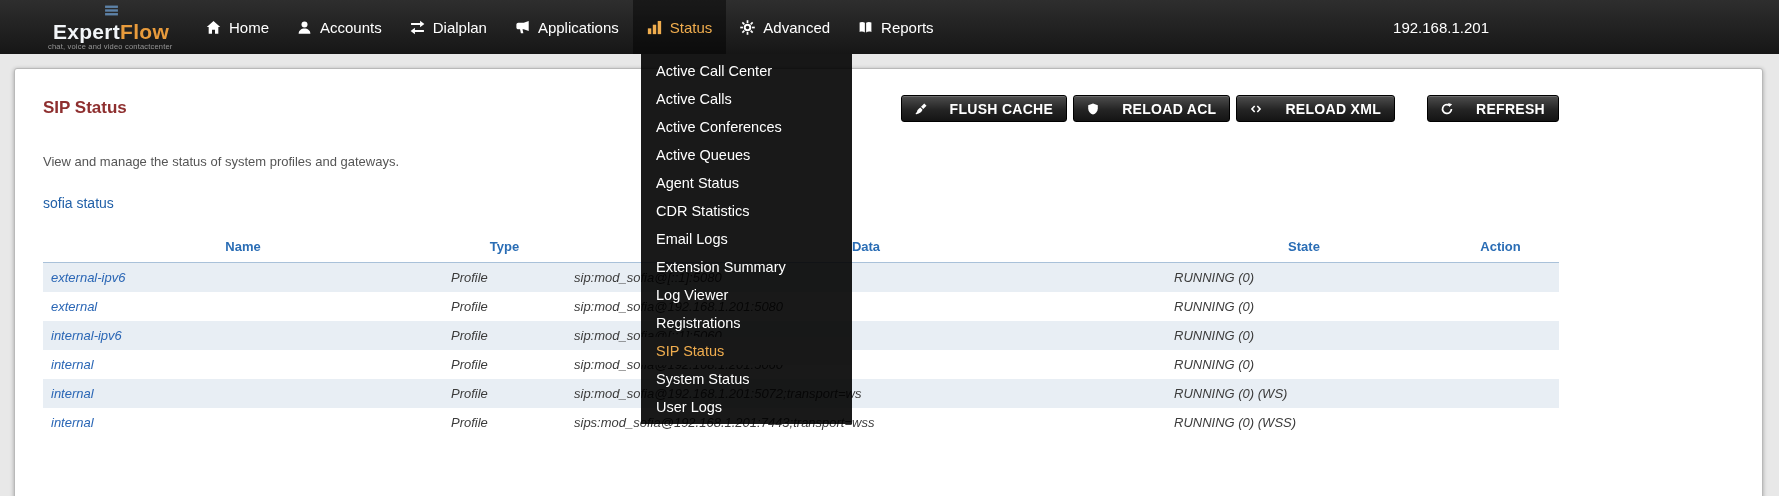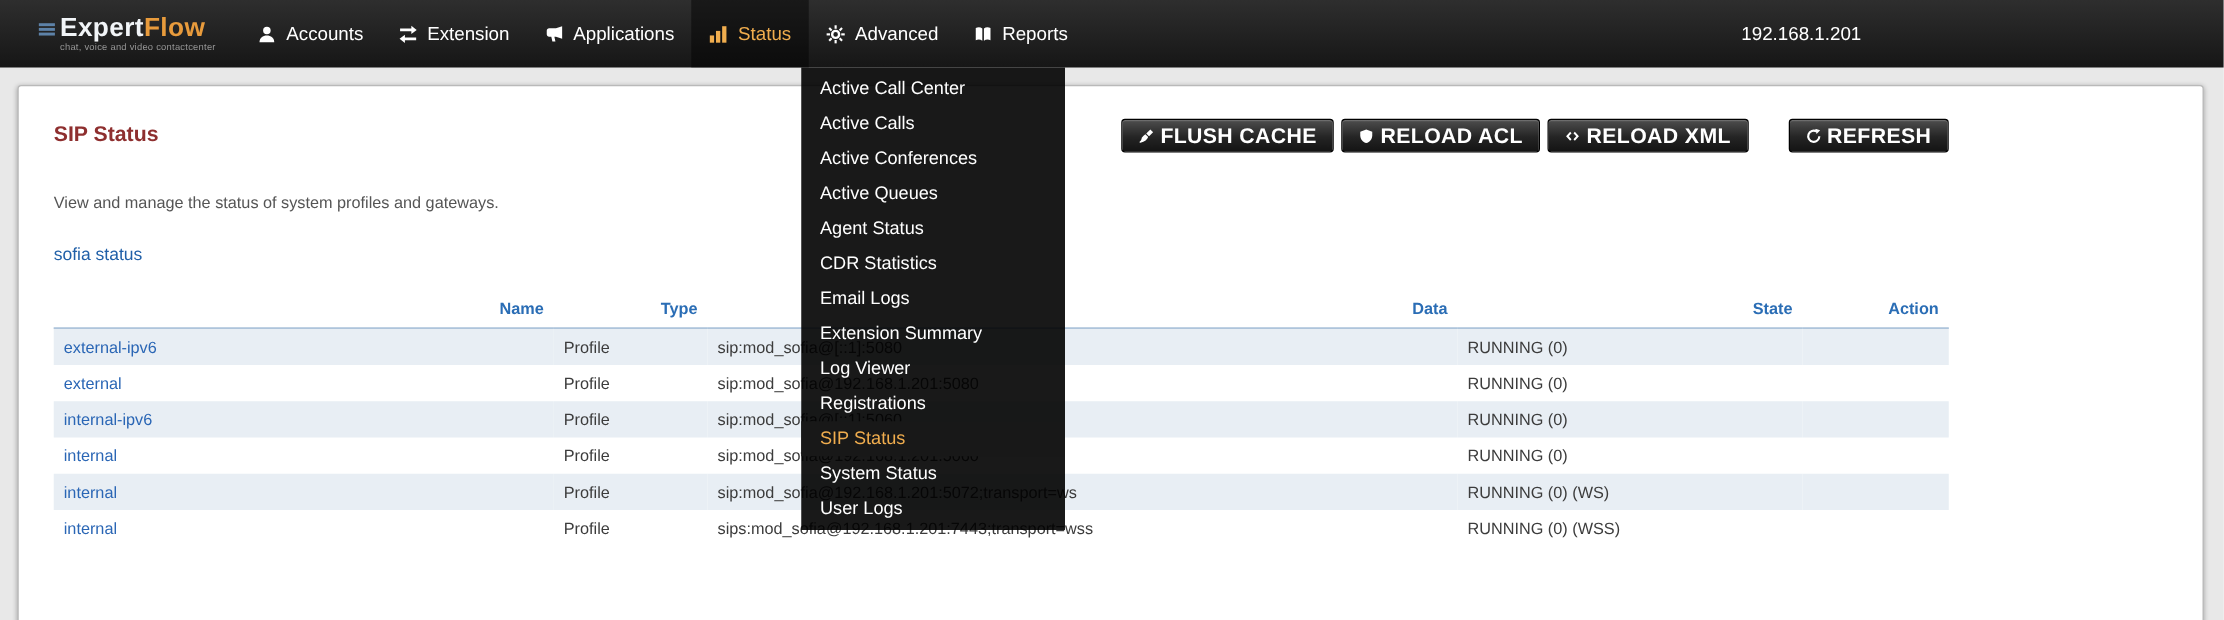--- a/index.html
+++ b/index.html
@@ -8,21 +8,21 @@
     background:#e8e8e8;
     font-family:"Liberation Sans", sans-serif;
   }
   
   .navbar{
     height:54px;background:linear-gradient(#2e2e2e,#161616);
     display:flex;align-items:center;padding:0 30px;box-sizing:border-box;
     position:relative;z-index:40;
   }
   .logo{width:162px;display:flex;flex-direction:column;cursor:pointer;}
-  .logo-main{display:flex;align-items:center;gap:3px;font-size:21px;font-weight:bold;letter-spacing:.3px;line-height:22px;}
+  .logo-main{display:flex;align-items:center;gap:3px;font-size:21px;font-weight:bold;letter-spacing:.3px;line-height:22px;flex-direction:column;}
   .logo-bars svg{width:15px;height:15px;fill:#5d82a8;display:block;}
   .logo-expert{color:#f2f5f8;}
   .logo-flow{color:var(--logo_flow,#e89b3c);}
   .logo-tagline{font-size:7.5px;color:#969696;padding-left:18px;margin-top:-1px;letter-spacing:.2px;}
   .nav-items{display:flex;align-items:stretch;height:54px;}
   .nav-item{
     display:flex;align-items:center;gap:8px;color:#ffffff;font-size:15px;
     padding:0 14px;cursor:pointer;white-space:nowrap;
   }
   .nav-item svg{width:15px;height:15px;fill:currentColor;flex:none;}
@@ -42,37 +42,37 @@
   .panel{
     position:absolute;left:14px;top:68px;width:1749px;height:520px;box-sizing:border-box;
     background:#fff;border:1px solid #b9b9b9;border-radius:3px;
     box-shadow:0 1px 4px rgba(0,0,0,.3);z-index:10;
   }
   .panel-content{padding:26px 28px;}
   .title-row{display:flex;justify-content:space-between;align-items:flex-start;width:1516px;}
   .page-title{font-size:17px;font-weight:bold;color:var(--heading,#8e2f2f);margin:3px 0 0;}
   .toolbar{display:flex;gap:6px;}
   .btn{
-    display:inline-flex;align-items:center;gap:5px;height:27px;padding:0 13px;
+    display:inline-flex;align-items:center;gap:23px;height:27px;padding:0 13px;
     background:linear-gradient(#4e4e4e,#242424 55%,#141414);
     border:1px solid #000;border-radius:3px;box-shadow:inset 0 1px 0 rgba(255,255,255,.18);
-    color:#fff;font-size:17px;font-weight:bold;letter-spacing:.3px;cursor:pointer;
+    color:#fff;font-size:14px;font-weight:bold;letter-spacing:.3px;cursor:pointer;
     font-family:"Liberation Sans", sans-serif;white-space:nowrap;
   }
   .btn svg{width:12px;height:12px;fill:#fff;flex:none;}
   .btn-refresh{margin-left:26px;}
   .description{margin-top:32px;font-size:13px;color:#555;}
   .section-title{margin-top:26px;font-size:14px;font-weight:normal;color:var(--section,#2160a8);}
   
   table{border-collapse:collapse;table-layout:fixed;width:1516px;margin-top:20px;}
   th{
-    text-align:right;font-size:13px;font-weight:bold;color:var(--table_header,#2a6db5);
+    text-align:center;font-size:13px;font-weight:bold;color:var(--table_header,#2a6db5);
     padding:8px;border-bottom:1px solid #a9c1d9;
   }
-  td{font-size:13px;color:#3c3c3c;padding:7px 8px;line-height:15px;}
+  td{font-size:13px;color:#3c3c3c;padding:7px 8px;line-height:15px;font-style:italic;}
   tr.odd td{background:var(--row_stripe,#e8eef4);}
   td.name-cell{color:var(--link,#2a66b5);cursor:pointer;}
 </style>
 </head>
 <body>
 
 <div class="navbar">
   <div class="logo">
     <div class="logo-main">
       <span class="logo-bars">
@@ -83,31 +83,37 @@
           </svg>
       </span>
       <span><span class="logo-expert">Expert</span><span class="logo-flow">Flow</span></span>
     </div>
     <div class="logo-tagline">chat, voice and video contactcenter</div>
   </div>
 
   <div class="nav-items">
     <div class="nav-item">
       <svg viewBox="0 0 14 14">
+          <path d="M7 1 L13.3 6.6 H11.5 V12.8 H8.4 V9.2 H5.6 V12.8 H2.5 V6.6 H0.7 Z"></path>
+        </svg>
+      <span>Home</span>
+    </div>
+    <div class="nav-item">
+      <svg viewBox="0 0 14 14">
           <circle cx="7" cy="4.1" r="2.8"></circle>
           <path d="M1.5 12.9 C1.5 9.7 4 7.9 7 7.9 C10 7.9 12.5 9.7 12.5 12.9 Z"></path>
         </svg>
       <span>Accounts</span>
     </div>
     <div class="nav-item">
       <svg viewBox="0 0 14 14">
           <path d="M9.4 0.6 L13.4 3.7 L9.4 6.8 V4.7 H1 V2.7 H9.4 Z"></path>
           <path d="M4.6 7.2 L0.6 10.3 L4.6 13.4 V11.3 H13 V9.3 H4.6 Z"></path>
         </svg>
-      <span>Extension</span>
+      <span>Dialplan</span>
     </div>
     <div class="nav-item">
       <svg viewBox="0 0 14 14">
           <path d="M12.8 0.9 V10.3 L8.2 8.7 H7 L7.8 12.4 H5.5 L4.7 8.7 H3.1 C2.1 8.7 1.3 7.9 1.3 6.9 V4.3 C1.3 3.3 2.1 2.5 3.1 2.5 H8.2 Z"></path>
         </svg>
       <span>Applications</span>
     </div>
     <div class="nav-item active">
       <svg viewBox="0 0 14 14">
           <rect x="0.8" y="7.8" width="3.2" height="5.4"></rect>

